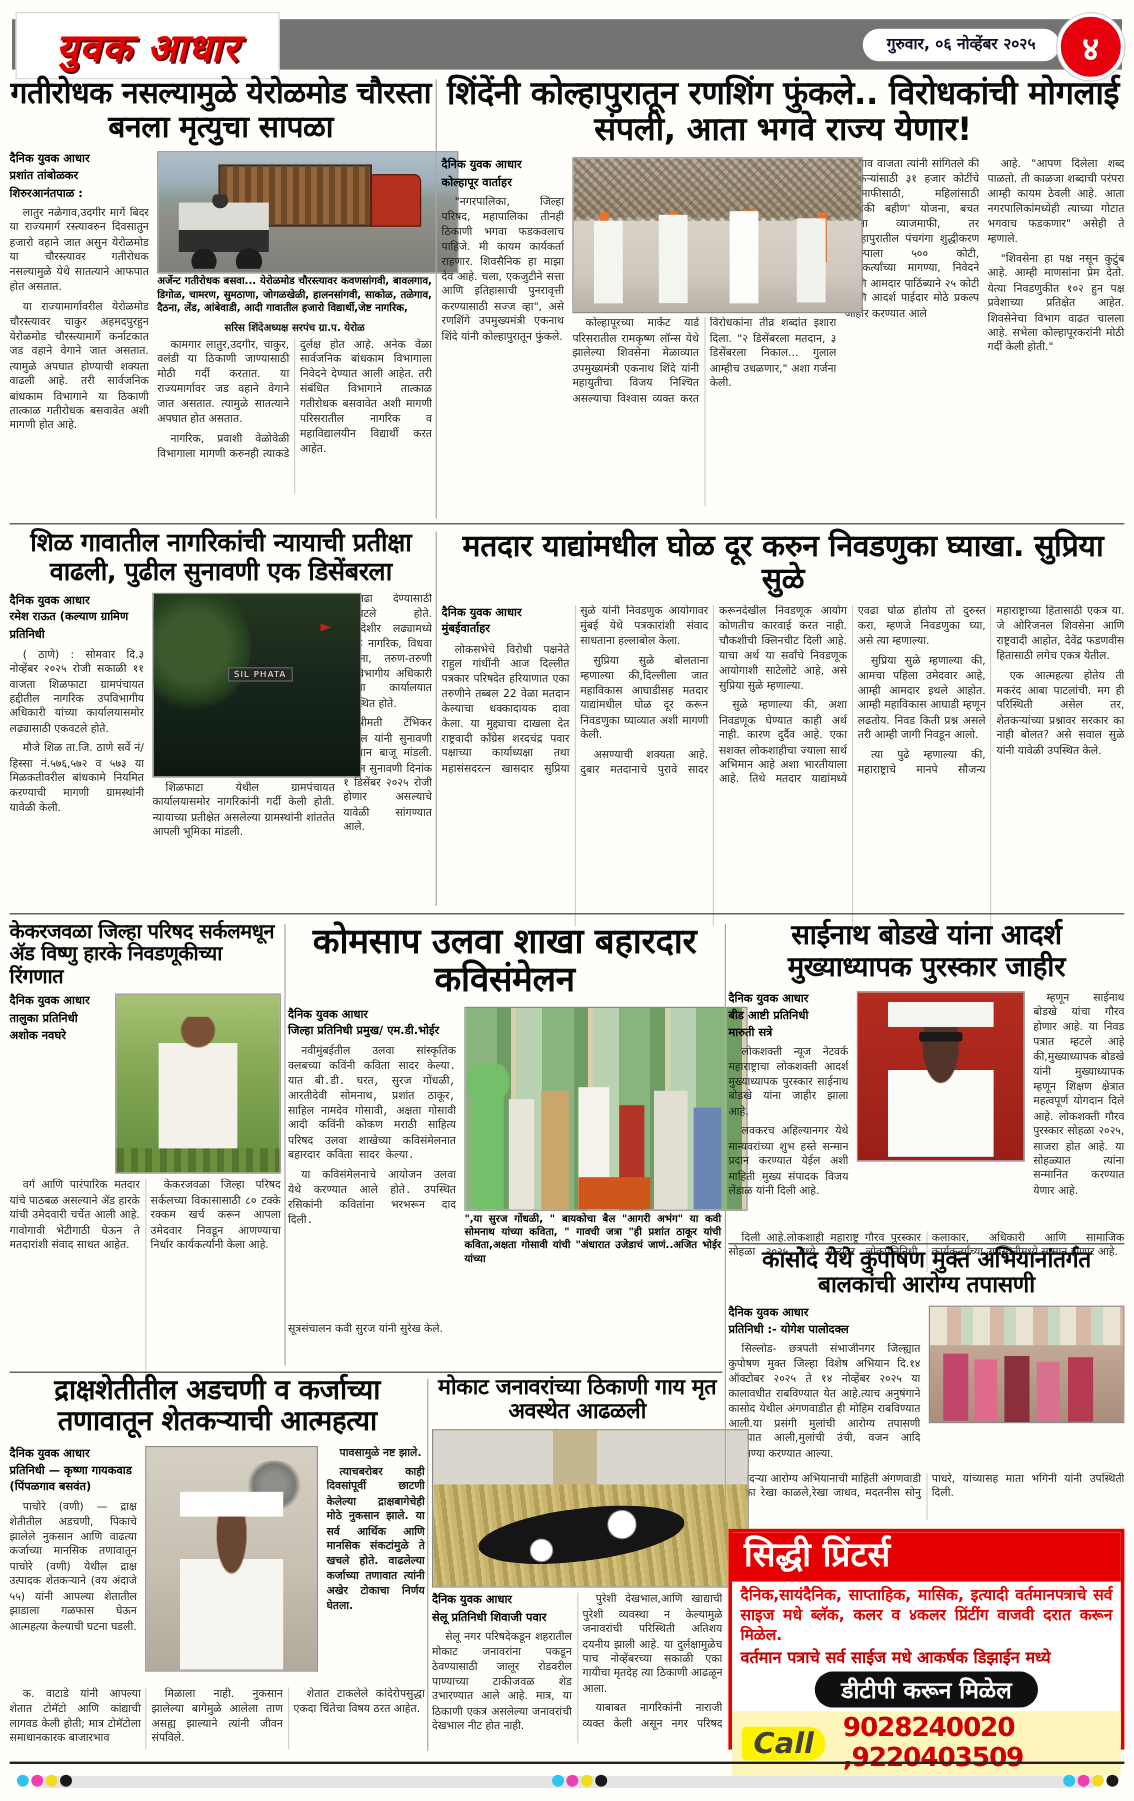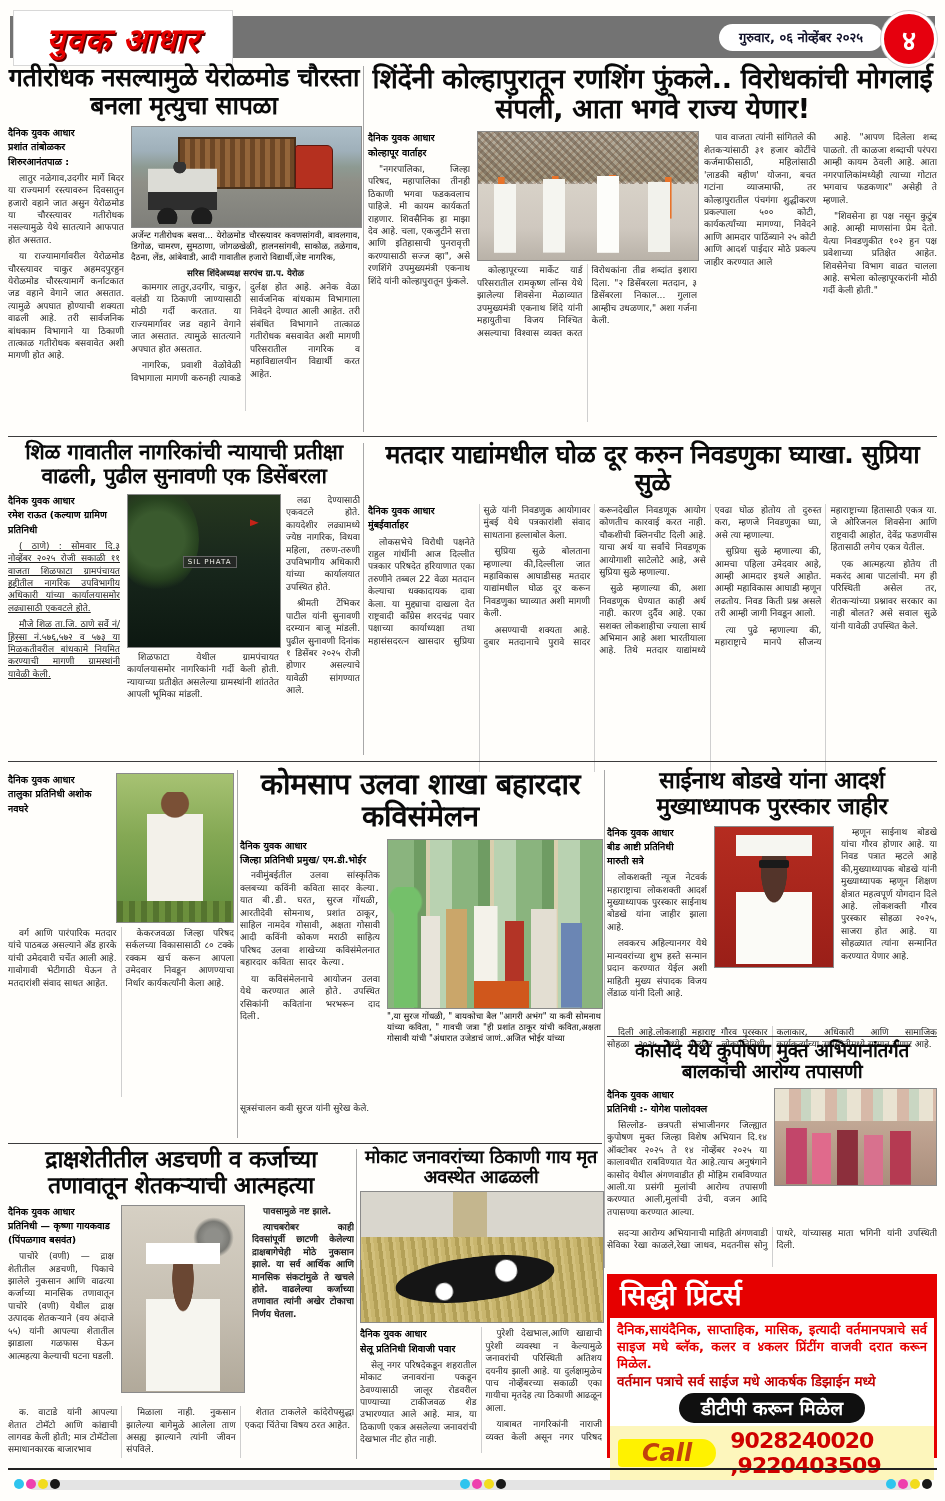--- a/index.html
+++ b/index.html
@@ -20,27 +20,27 @@
               align-items:center;justify-content:center;border:3px solid #fff;box-shadow:0 0 0 1px #d0d0d0;}
 
   
   .art{position:absolute;}
   .hl{font-weight:bold;color:#0a0a0a;text-align:center;line-height:1.12;letter-spacing:-0.3px;}
   .byline{font-weight:bold;font-size:9.5px;line-height:1.5;white-space:pre-line;margin-bottom:3px;color:#000;}
   .cols{font-size:9px;line-height:1.38;text-align:justify;color:#1c1c1c;column-gap:9px;
         column-rule:1px solid #cfcfcf;overflow:hidden;}
   .cols p{margin:0 0 4px 0;text-indent:11px;}
   .c2{column-count:2}.c3{column-count:3}.c5{column-count:5}
-  .caption{font-size:8.5px;font-weight:normal;line-height:1.32;color:#000;text-align:justify;margin-top:2px;}
+  .caption{font-size:8.5px;font-weight:bold;line-height:1.32;color:#000;text-align:justify;margin-top:2px;}
   .sign{font-size:8.5px;font-weight:bold;text-align:center;margin:3px 0;}
   .row{display:flex;gap:7px;}
   .flex1{flex:1;min-width:0;}
 
   
-  .ph{position:relative;overflow:hidden;border:1px solid #8a8a8a;flex-shrink:0;}
+  .ph{position:relative;overflow:hidden;border:1px solid #8a8a8a;flex-shrink:0;padding-left:20px;}
 
   .ph-truck{background:linear-gradient(180deg,#aebfc9 0%,#9fb0ba 24%,#8d9a92 40%,#8f8f87 55%,#7f7f7a 100%);}
   .ph-truck::before{content:"";position:absolute;left:20%;top:10%;width:50%;height:48%;
       background:repeating-linear-gradient(90deg,#6d4726 0 5px,#93653a 5px 10px);border:2px solid #49301a;}
   .ph-truck::after{content:"";position:absolute;left:71%;top:18%;width:16%;height:42%;
       background:#b5301f;border-radius:3px 6px 0 0;border:1px solid #5e170d;}
   .biker{position:absolute;left:7%;bottom:3%;width:30%;height:62%;
       background:radial-gradient(circle at 28% 90%,#1d1d1d 0 13%,transparent 14%),
                  radial-gradient(circle at 78% 90%,#1d1d1d 0 13%,transparent 14%),
                  radial-gradient(circle at 46% 8%,#333 0 9%,transparent 10%),
@@ -134,22 +134,22 @@
   .ad{position:absolute;left:607px;top:1274px;width:330px;height:184px;background:#fff;
       border:3px solid #e60000;box-sizing:border-box;display:flex;flex-direction:column;}
   .ad-head{background:#e60000;color:#fff;font-weight:bold;font-size:28px;line-height:1.1;
            padding:4px 10px 6px;}
   .ad-body{padding:3px 7px 0;color:#e60000;font-weight:bold;font-size:13px;line-height:1.32;text-align:justify;}
   .ad-line2{padding:0 7px;color:#c40000;font-weight:bold;font-size:13.5px;}
   .ad-pill{align-self:center;background:#101010;color:#fff;font-weight:bold;font-size:19px;
            border-radius:16px;padding:2px 22px;margin:3px 0;}
   .ad-call-strip{margin-top:auto;background:#fdf6bc;display:flex;align-items:center;gap:14px;
                  padding:2px 8px;}
-  .ad-call{color:#c2410c;font-weight:bold;font-size:24px;font-style:italic;background:#fff200;
-           padding:0 24px;border-radius:4px 14px 14px 4px;}
+  .ad-call{color:#404040;font-weight:bold;font-size:24px;font-style:italic;background:#fff200;
+           padding:0 10px;border-radius:4px 14px 14px 4px;}
   .ad-phones{color:#cf0000;font-weight:bold;font-size:22px;letter-spacing:-1px;}
 
   
   .regbar{position:absolute;left:28px;top:1480px;width:886px;height:10px;background:#e4e4e4;border-radius:5px;}
   .regdots{position:absolute;top:1479px;height:11px;display:flex;gap:2px;}
   .regdots i{width:10px;height:10px;border-radius:50%;display:block;}
   .d-c{background:#2ec4ee}.d-m{background:#ee3fae}.d-y{background:#f2dc1e}.d-k{background:#191919}
 </style>
 </head>
 <body>
@@ -221,21 +221,21 @@
       </div>
     </div>
   </div>
 
   <div class="art" style="left:8px;top:441px;width:352px;height:314px;">
     <div class="hl" style="font-size:21px;">शिळ गावातील नागरिकांची न्यायाची प्रतीक्षा वाढली, पुढील सुनावणी एक डिसेंबरला</div>
     <div class="row" style="margin-top:6px;">
       <div style="width:112px;flex-shrink:0;">
         <div class="byline">दैनिक युवक आधार
 रमेश राऊत (कल्याण ग्रामिण प्रतिनिधी</div>
-        <div class="cols" style="height:220px;text-decoration:underline;">
+        <div class="cols" style="height:220px;">
             <p>( ठाणे) : सोमवार दि.३ नोव्हेंबर २०२५ रोजी सकाळी ११ वाजता शिळफाटा ग्रामपंचायत हद्दीतील नागरिक उपविभागीय अधिकारी यांच्या कार्यालयासमोर लढ्यासाठी एकवटले होते.</p>
             <p>मौजे शिळ ता.जि. ठाणे सर्वे नं/हिस्सा नं.५७६,५७२ व ५७३ या मिळकतीवरील बांधकामे नियमित करण्याची मागणी ग्रामस्थांनी यावेळी केली.</p>
           </div>
       </div>
       <div style="width:152px;flex-shrink:0;">
         <div class="ph ph-sil" style="width:100%;height:152px;">
           <div class="sil-sign">SIL PHATA</div>
         </div>
         <div class="cols" style="height:96px;margin-top:3px;">
             <p>शिळफाटा येथील ग्रामपंचायत कार्यालयासमोर नागरिकांनी गर्दी केली होती. न्यायाच्या प्रतीक्षेत असलेल्या ग्रामस्थांनी शांततेत आपली भूमिका मांडली.</p>
@@ -259,20 +259,21 @@
         <p>सुप्रिया सुळे बोलताना म्हणाल्या की,दिल्लीला जात महाविकास आघाडीसह मतदार याद्यांमधील घोळ दूर करून निवडणुका घ्याव्यात अशी मागणी केली.</p>
         <p>असण्याची शक्यता आहे. दुबार मतदानाचे पुरावे सादर करूनदेखील निवडणूक आयोग कोणतीच कारवाई करत नाही. चौकशीची क्लिनचीट दिली आहे. याचा अर्थ या सर्वांचे निवडणूक आयोगाशी साटेलोटे आहे, असे सुप्रिया सुळे म्हणाल्या.</p>
         <p>सुळे म्हणाल्या की, अशा निवडणूक घेण्यात काही अर्थ नाही. कारण दुर्दैव आहे. एका सशक्त लोकशाहीचा ज्याला सार्थ अभिमान आहे अशा भारतीयाला आहे. तिथे मतदार याद्यांमध्ये एवढा घोळ होतोय तो दुरुस्त करा, म्हणजे निवडणुका घ्या, असे त्या म्हणाल्या.</p>
         <p>सुप्रिया सुळे म्हणाल्या की, आमचा पहिला उमेदवार आहे, आम्ही आमदार इथले आहोत. आम्ही महाविकास आघाडी म्हणून लढतोय. निवड किती प्रश्न असले तरी आम्ही जागी निवडून आलो.</p>
         <p>त्या पुढे म्हणाल्या की, महाराष्ट्राचे मानपे सौजन्य महाराष्ट्राच्या हितासाठी एकत्र या. जे ओरिजनल शिवसेना आणि राष्ट्रवादी आहोत, देवेंद्र फडणवीस हितासाठी लगेच एकत्र येतील.</p>
         <p>एक आत्महत्या होतेय ती मकरंद आबा पाटलांची. मग ही परिस्थिती असेल तर, शेतकऱ्यांच्या प्रश्नावर सरकार का नाही बोलत? असे सवाल सुळे यांनी यावेळी उपस्थित केले.</p>
       </div>
   </div>
 
   <div class="art" style="left:8px;top:768px;width:226px;height:372px;">
+    <div class="hl" style="font-size:16.5px;text-align:left;">केकरजवळा जिल्हा परिषद सर्कलमधून ॲड विष्णु हारके निवडणूकीच्या रिंगणात</div>
     <div class="row" style="margin-top:5px;">
       <div class="flex1">
         <div class="byline">दैनिक युवक आधार
 तालुका प्रतिनिधी अशोक नवघरे</div>
       </div>
       <div class="ph ph-fieldman" style="width:116px;height:148px;"></div>
     </div>
     <div class="cols c2" style="height:170px;margin-top:4px;">
         <p>वर्ग आणि पारंपारिक मतदार यांचे पाठबळ असल्याने ॲड हारके यांची उमेदवारी चर्चेत आली आहे. गावोगावी भेटीगाठी घेऊन ते मतदारांशी संवाद साधत आहेत.</p>
         <p>केकरजवळा जिल्हा परिषद सर्कलच्या विकासासाठी ८० टक्के रक्कम खर्च करून आपला उमेदवार निवडून आणण्याचा निर्धार कार्यकर्त्यांनी केला आहे.</p>

